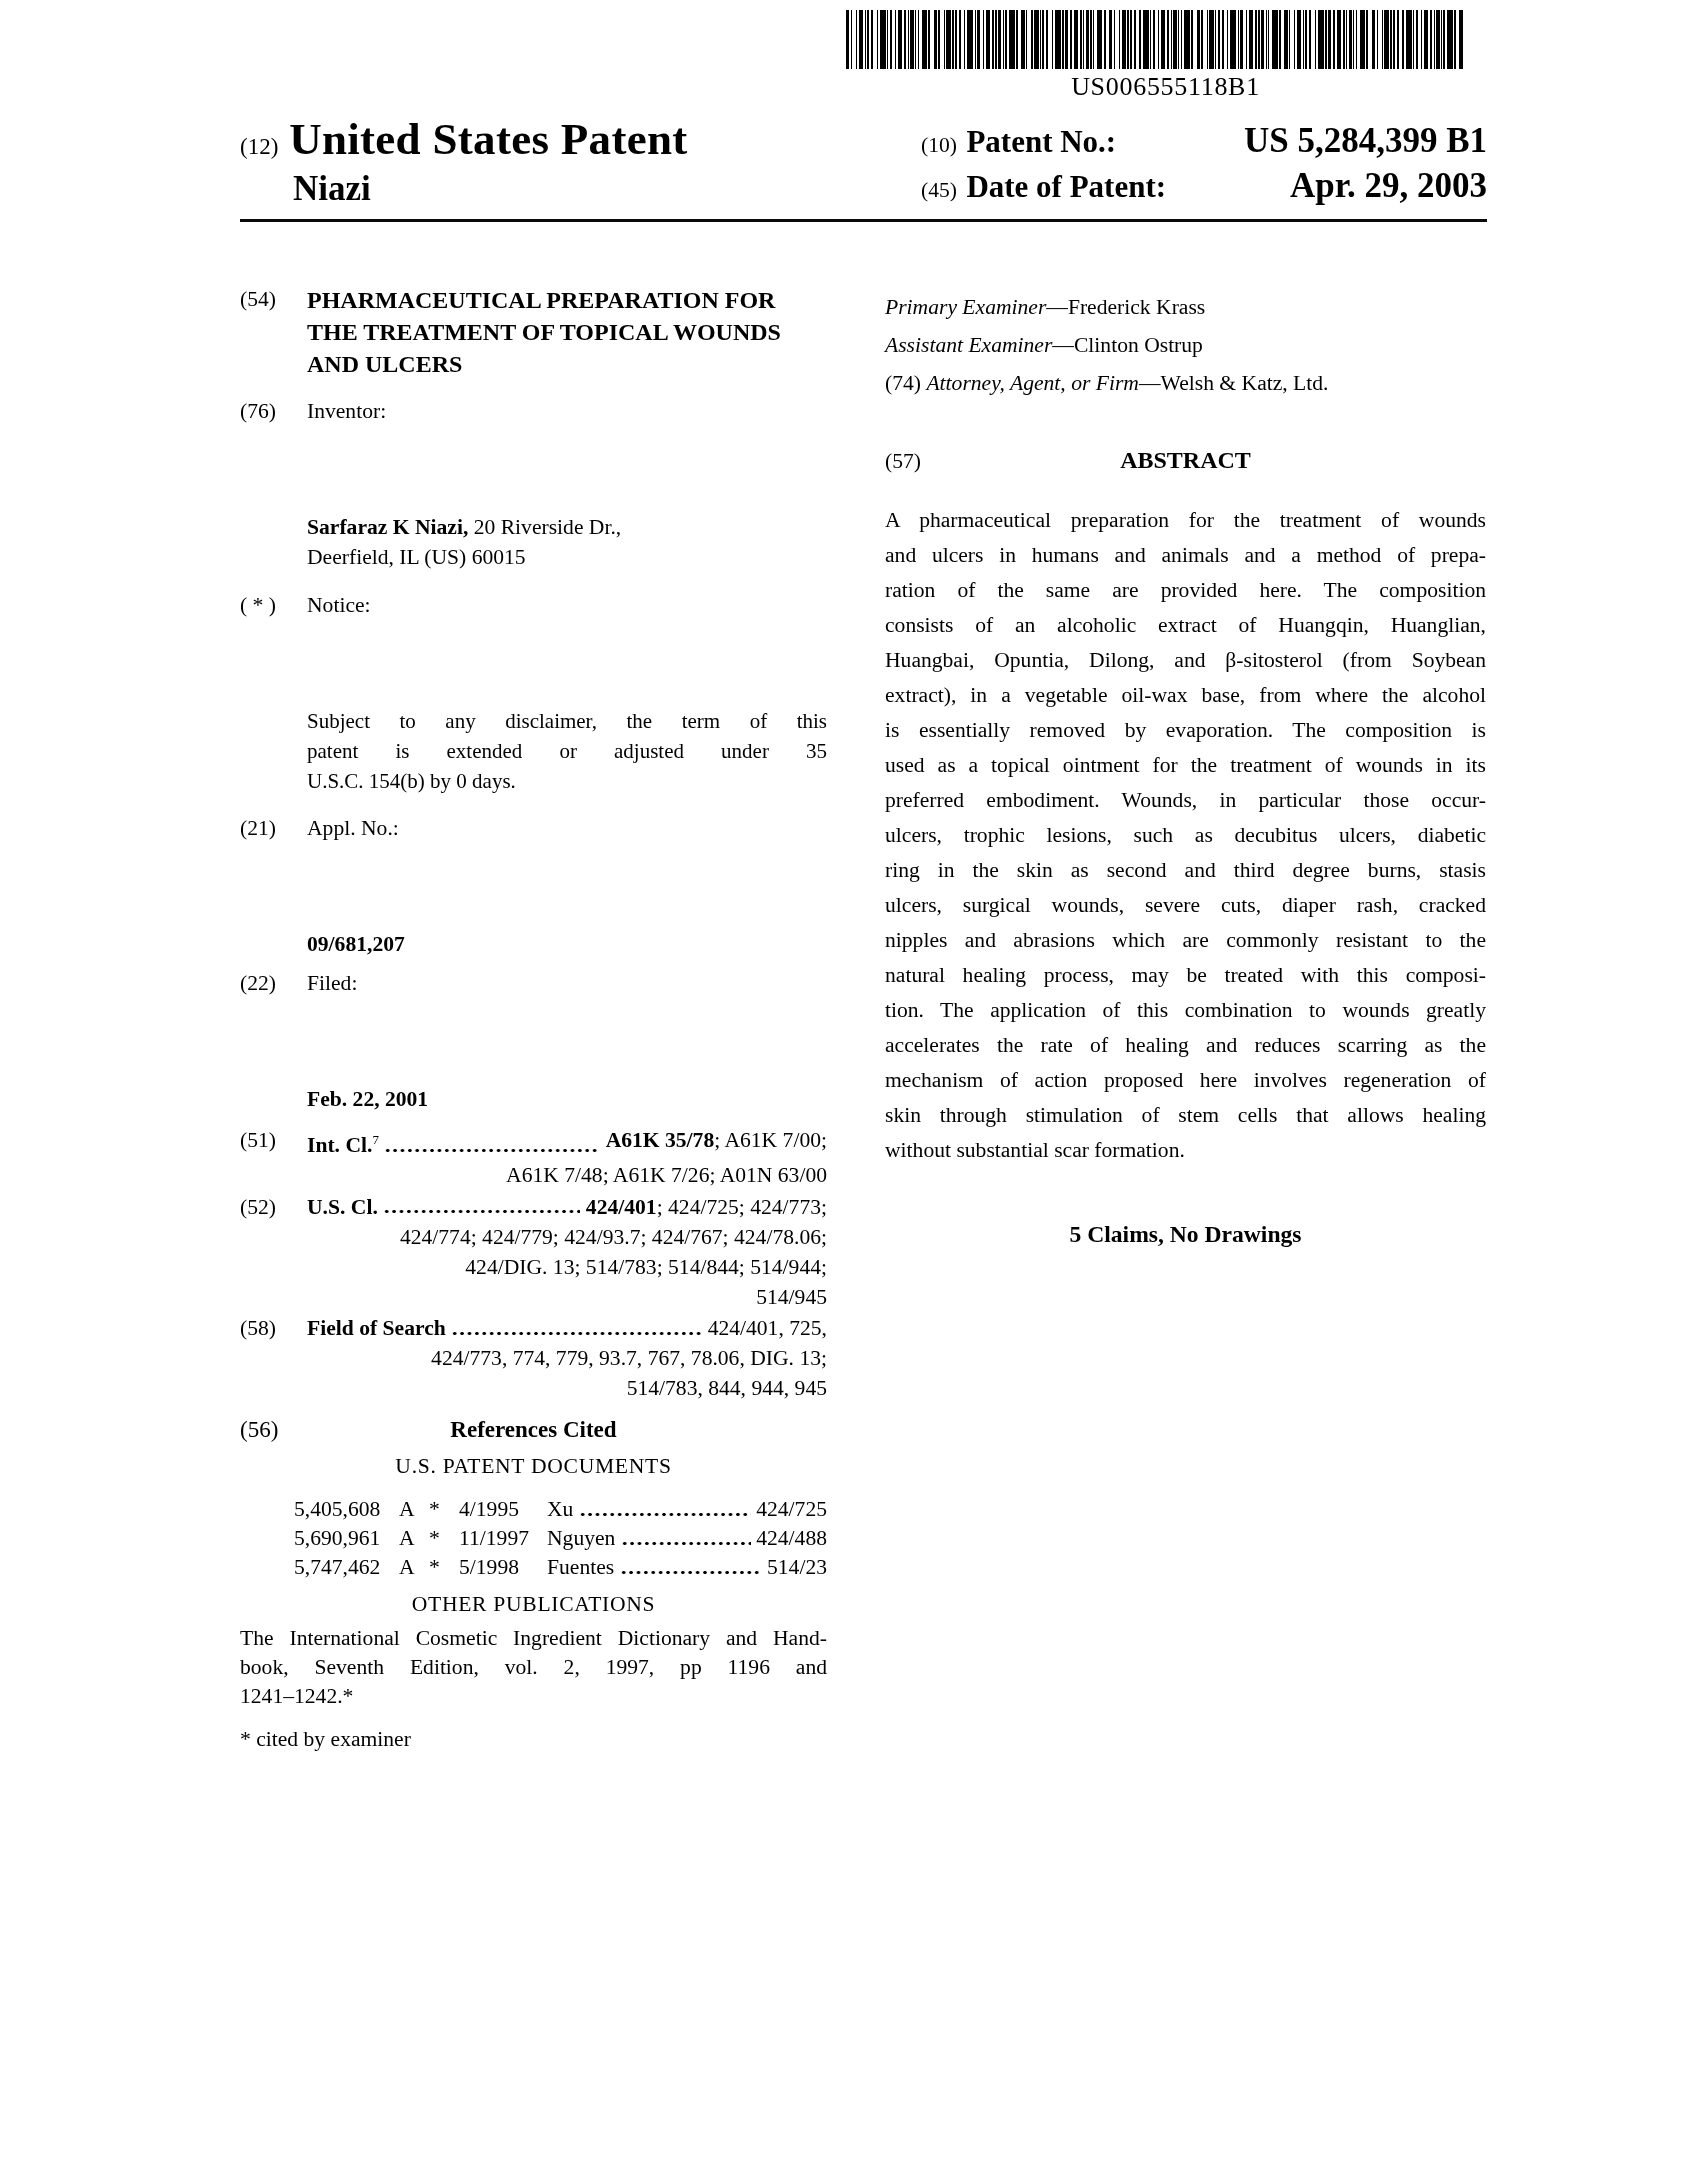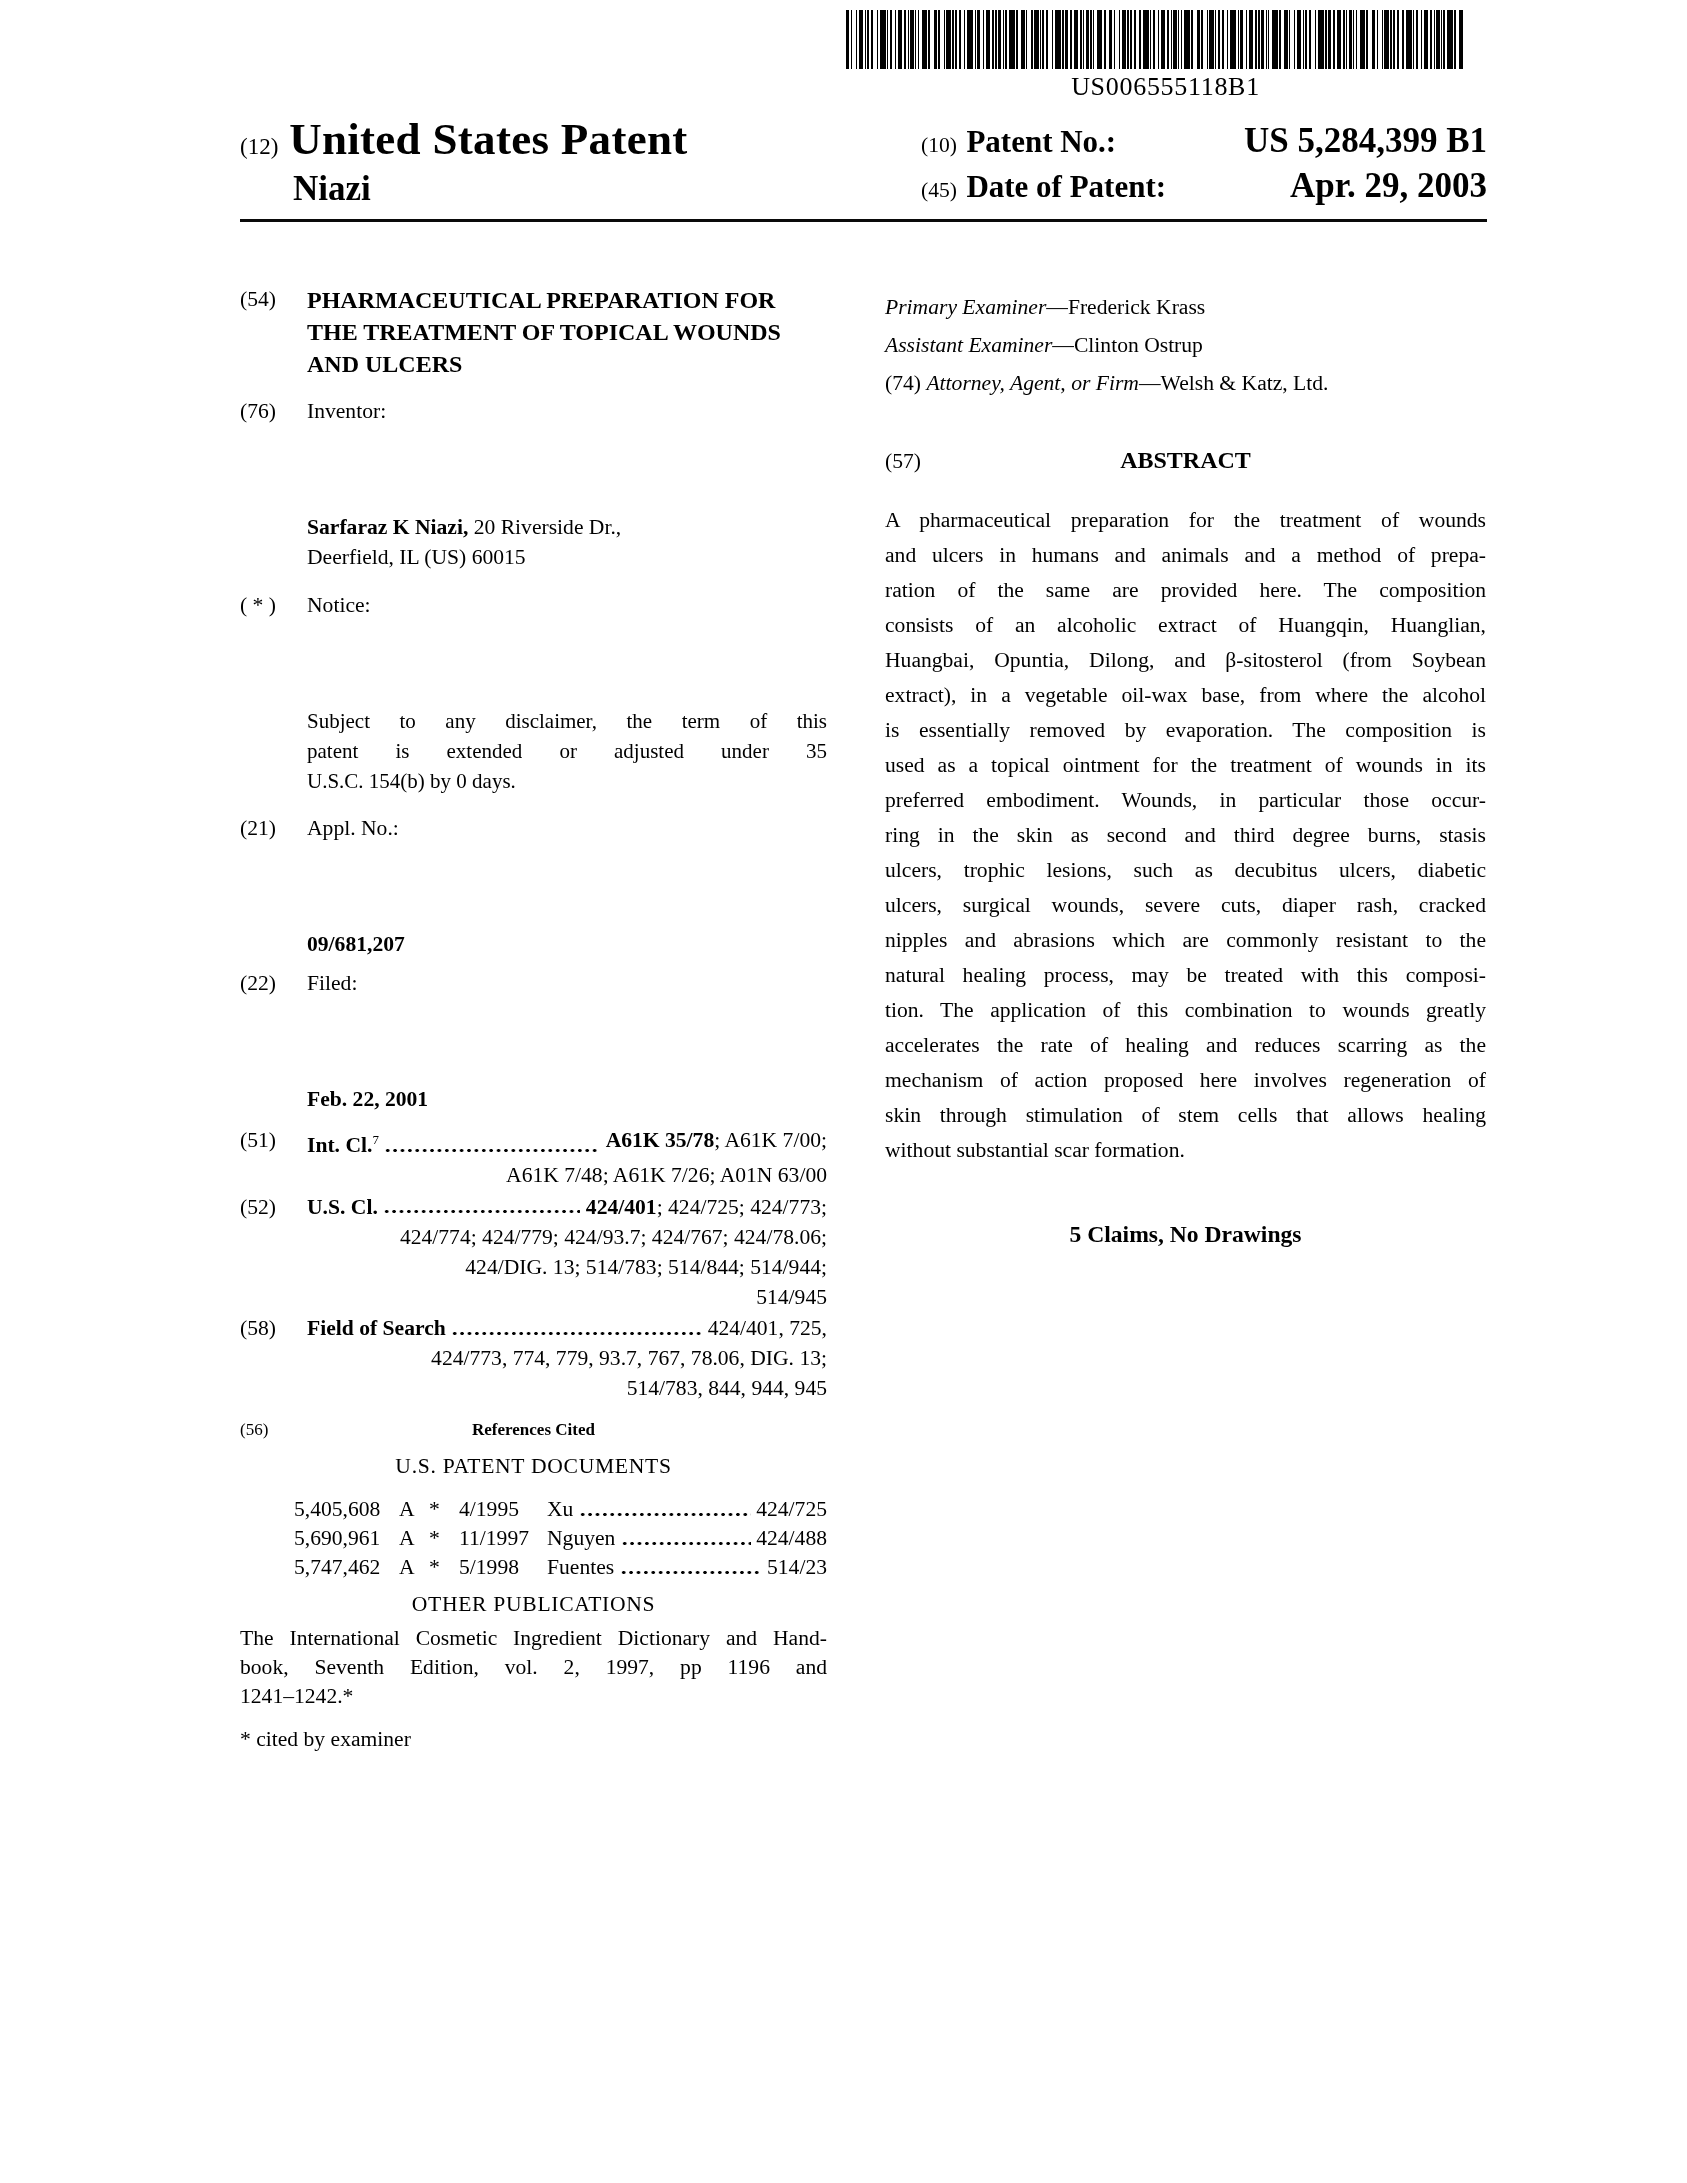--- a/index.html
+++ b/index.html
@@ -62,21 +62,21 @@
     background-position:0 calc(100% - 6px); }
   .right-lines .line { text-align:right; }
 
   .intcl-row { margin-bottom:1.3px; }
   .uscl-row { margin-bottom:1.3px; }
   .field-row { margin-bottom:10.8px; }
   sup { font-size:0.6em; }
 
   .crow { position:relative; text-align:center; }
   .crow .num { position:absolute; left:0; top:0; }
-  .refs-heading { font-size:17px; line-height:31px; margin-bottom:6.7px; }
+  .refs-heading { font-size:23px; line-height:31px; margin-bottom:6.7px; }
   .refs-subheading { letter-spacing:0.7px; margin-bottom:13.5px; }
 
   .ref-row { display:flex; margin-left:54px; line-height:29px; white-space:nowrap; }
   .ref-num  { flex:0 0 105px; }
   .ref-kind { flex:0 0 30px; text-align:left; }
   .ref-star { flex:0 0 30px; }
   .ref-date { flex:0 0 71px; text-align:left; }
   .ref-name { margin-left:17px; }
   .ref-class { text-align:right; }
 
@@ -286,22 +286,22 @@
     <div class="abstract just">
         <div class="line">A pharmaceutical preparation for the treatment of wounds</div>
         <div class="line">and ulcers in humans and animals and a method of prepa-</div>
         <div class="line">ration of the same are provided here. The composition</div>
         <div class="line">consists of an alcoholic extract of Huangqin, Huanglian,</div>
         <div class="line">Huangbai, Opuntia, Dilong, and β-sitosterol (from Soybean</div>
         <div class="line">extract), in a vegetable oil-wax base, from where the alcohol</div>
         <div class="line">is essentially removed by evaporation. The composition is</div>
         <div class="line">used as a topical ointment for the treatment of wounds in its</div>
         <div class="line">preferred embodiment. Wounds, in particular those occur-</div>
+        <div class="line">ulcers, trophic lesions, such as decubitus ulcers, diabetic</div>
         <div class="line">ring in the skin as second and third degree burns, stasis</div>
-        <div class="line">ulcers, trophic lesions, such as decubitus ulcers, diabetic</div>
         <div class="line">ulcers, surgical wounds, severe cuts, diaper rash, cracked</div>
         <div class="line">nipples and abrasions which are commonly resistant to the</div>
         <div class="line">natural healing process, may be treated with this composi-</div>
         <div class="line">tion. The application of this combination to wounds greatly</div>
         <div class="line">accelerates the rate of healing and reduces scarring as the</div>
         <div class="line">mechanism of action proposed here involves regeneration of</div>
         <div class="line">skin through stimulation of stem cells that allows healing</div>
         <div class="line">without substantial scar formation.</div>
       </div>
 

